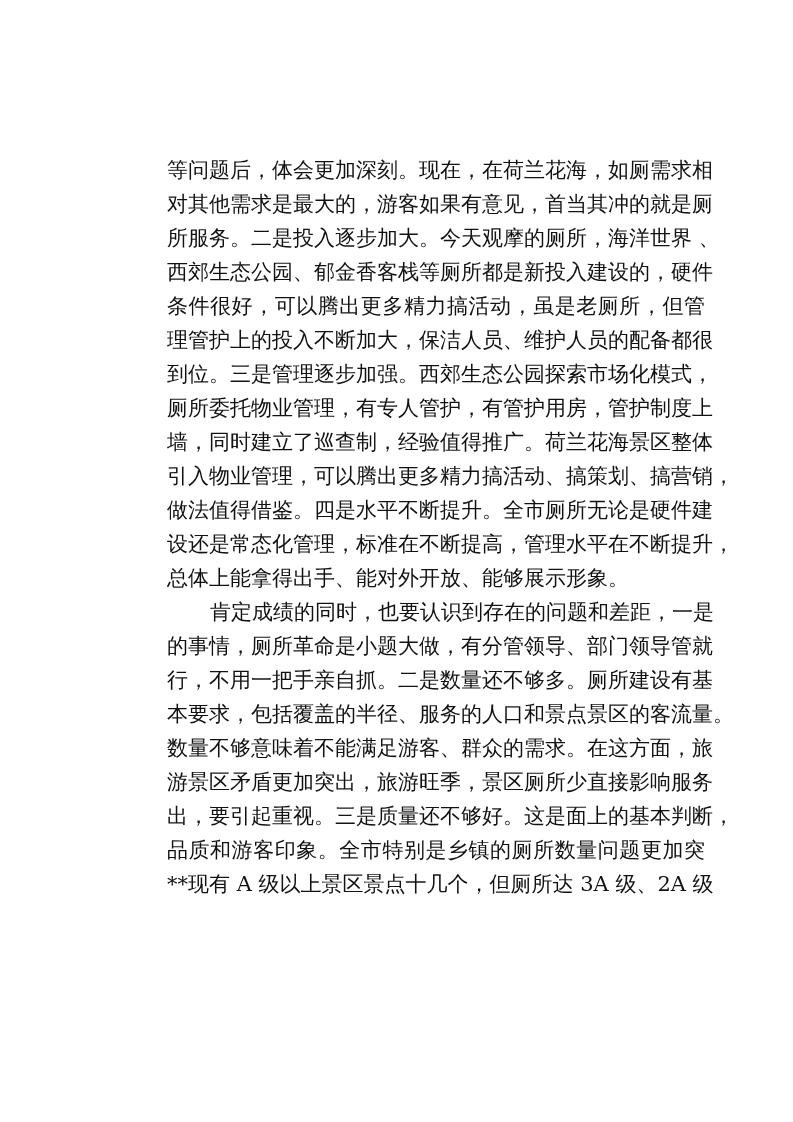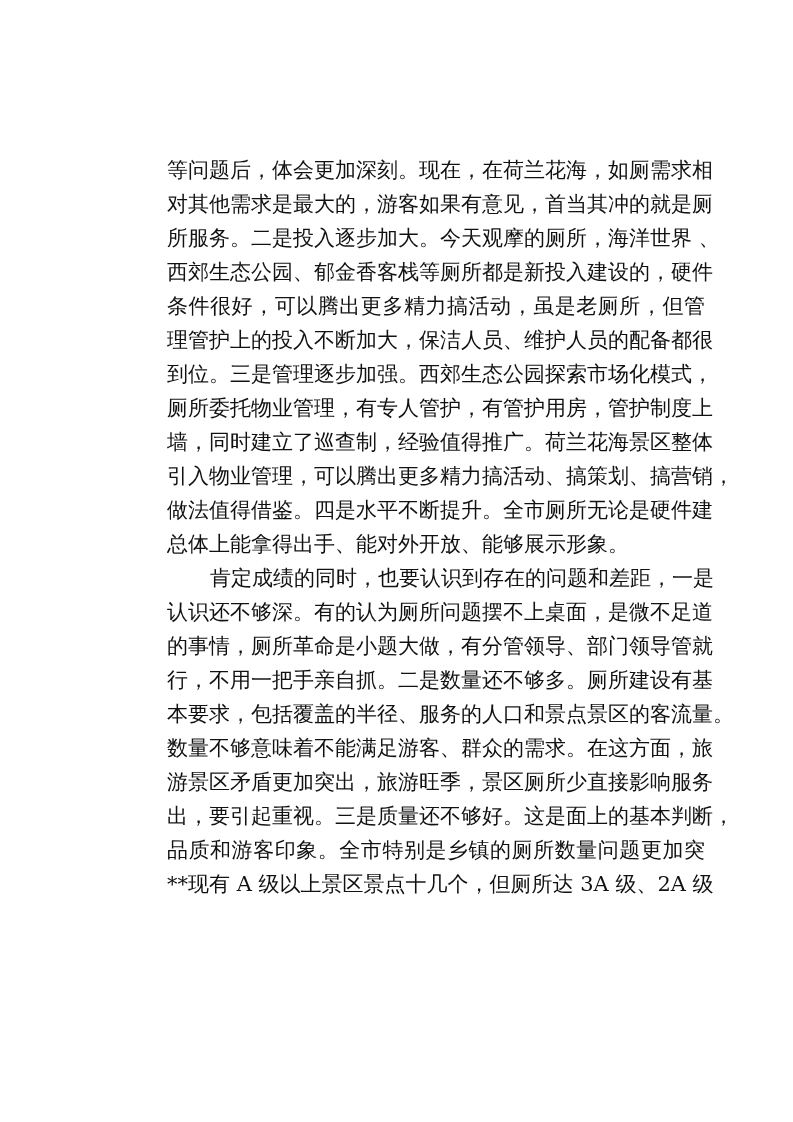--- a/index.html
+++ b/index.html
@@ -58,26 +58,26 @@
       <span class="line">对其他需求是最大的，游客如果有意见，首当其冲的就是厕</span>
       <span class="line">所服务。二是投入逐步加大。今天观摩的厕所，海洋世界 、</span>
       <span class="line">西郊生态公园、郁金香客栈等厕所都是新投入建设的，硬件</span>
       <span class="line">条件很好，可以腾出更多精力搞活动，虽是老厕所，但管</span>
       <span class="line">理管护上的投入不断加大，保洁人员、维护人员的配备都很</span>
       <span class="line">到位。三是管理逐步加强。西郊生态公园探索市场化模式，</span>
       <span class="line">厕所委托物业管理，有专人管护，有管护用房，管护制度上</span>
       <span class="line">墙，同时建立了巡查制，经验值得推广。荷兰花海景区整体</span>
       <span class="line">引入物业管理，可以腾出更多精力搞活动、搞策划、搞营销，</span>
       <span class="line">做法值得借鉴。四是水平不断提升。全市厕所无论是硬件建</span>
+      <span class="line">设还是常态化管理，标准在不断提高，管理水平在不断提升，</span>
       <span class="line last">总体上能拿得出手、能对外开放、能够展示形象。</span>
     </div>
 
     <div>
       <span class="line indent">肯定成绩的同时，也要认识到存在的问题和差距，一是</span>
-      <span class="line">认识还不够深。有的认为厕所问题摆不上桌面，是微不足道</span>
       <span class="line">的事情，厕所革命是小题大做，有分管领导、部门领导管就</span>
       <span class="line">行，不用一把手亲自抓。二是数量还不够多。厕所建设有基</span>
       <span class="line">本要求，包括覆盖的半径、服务的人口和景点景区的客流量。</span>
       <span class="line">数量不够意味着不能满足游客、群众的需求。在这方面，旅</span>
       <span class="line">游景区矛盾更加突出，旅游旺季，景区厕所少直接影响服务</span>
       <span class="line">出，要引起重视。三是质量还不够好。这是面上的基本判断，</span>
       <span class="line">品质和游客印象。全市特别是乡镇的厕所数量问题更加突</span>
       <span class="line">**现有 A 级以上景区景点十几个，但厕所达 3A 级、2A 级</span>
     </div>
   </div>

